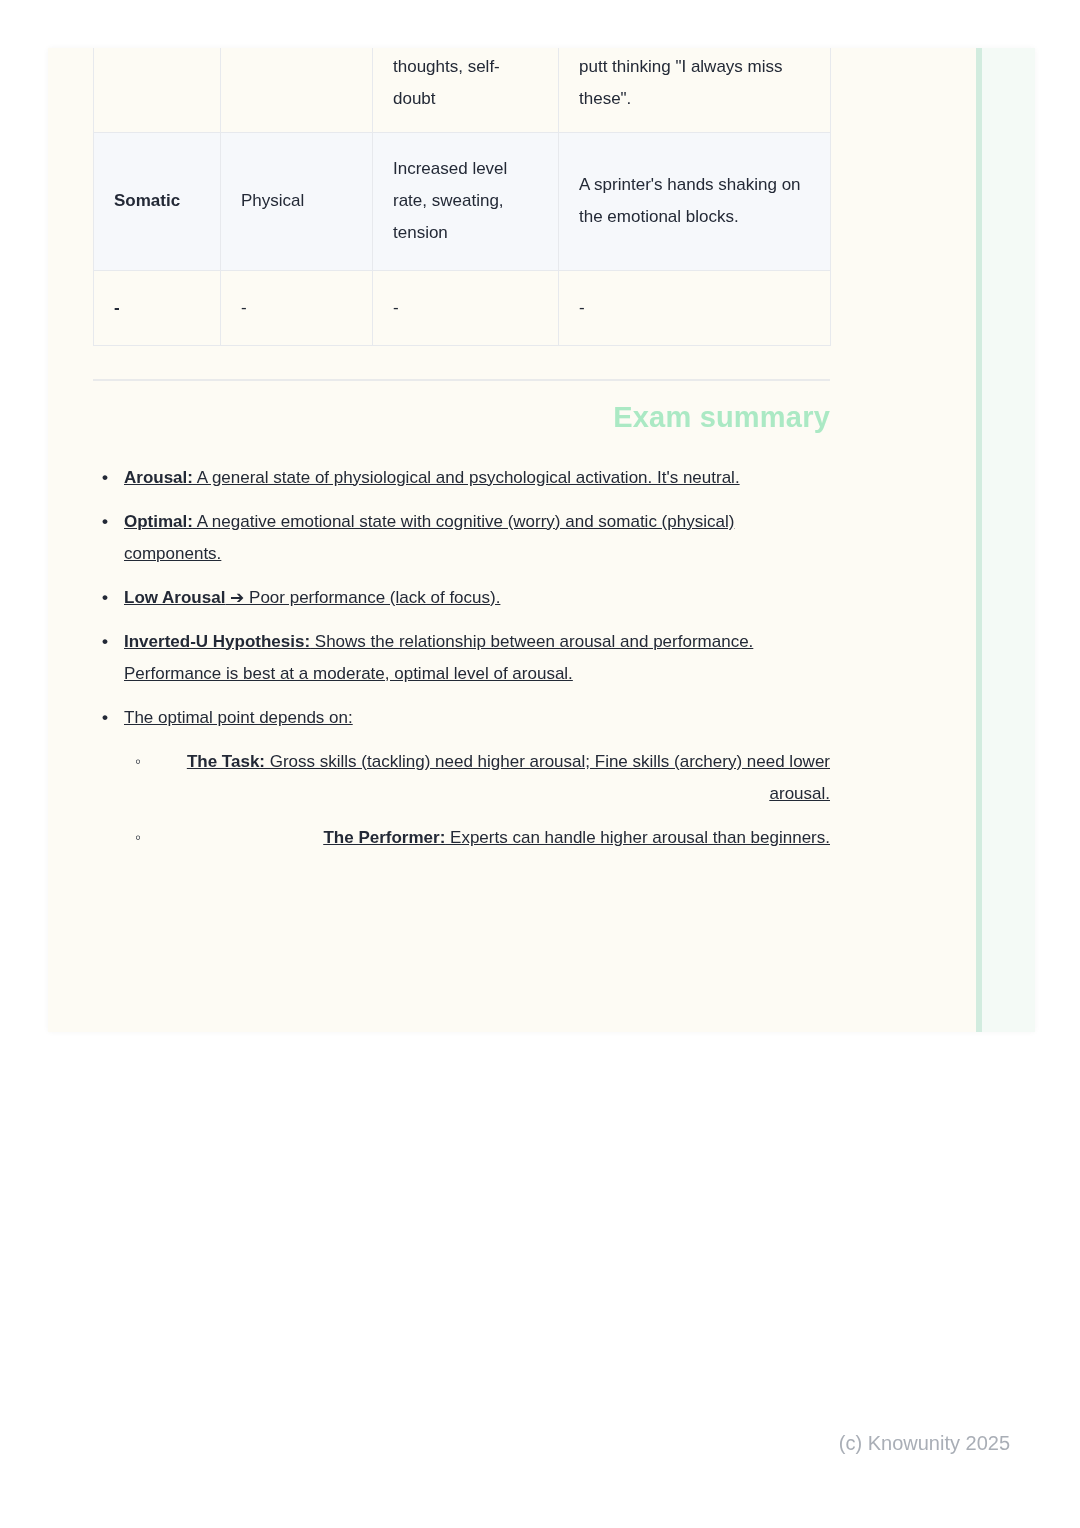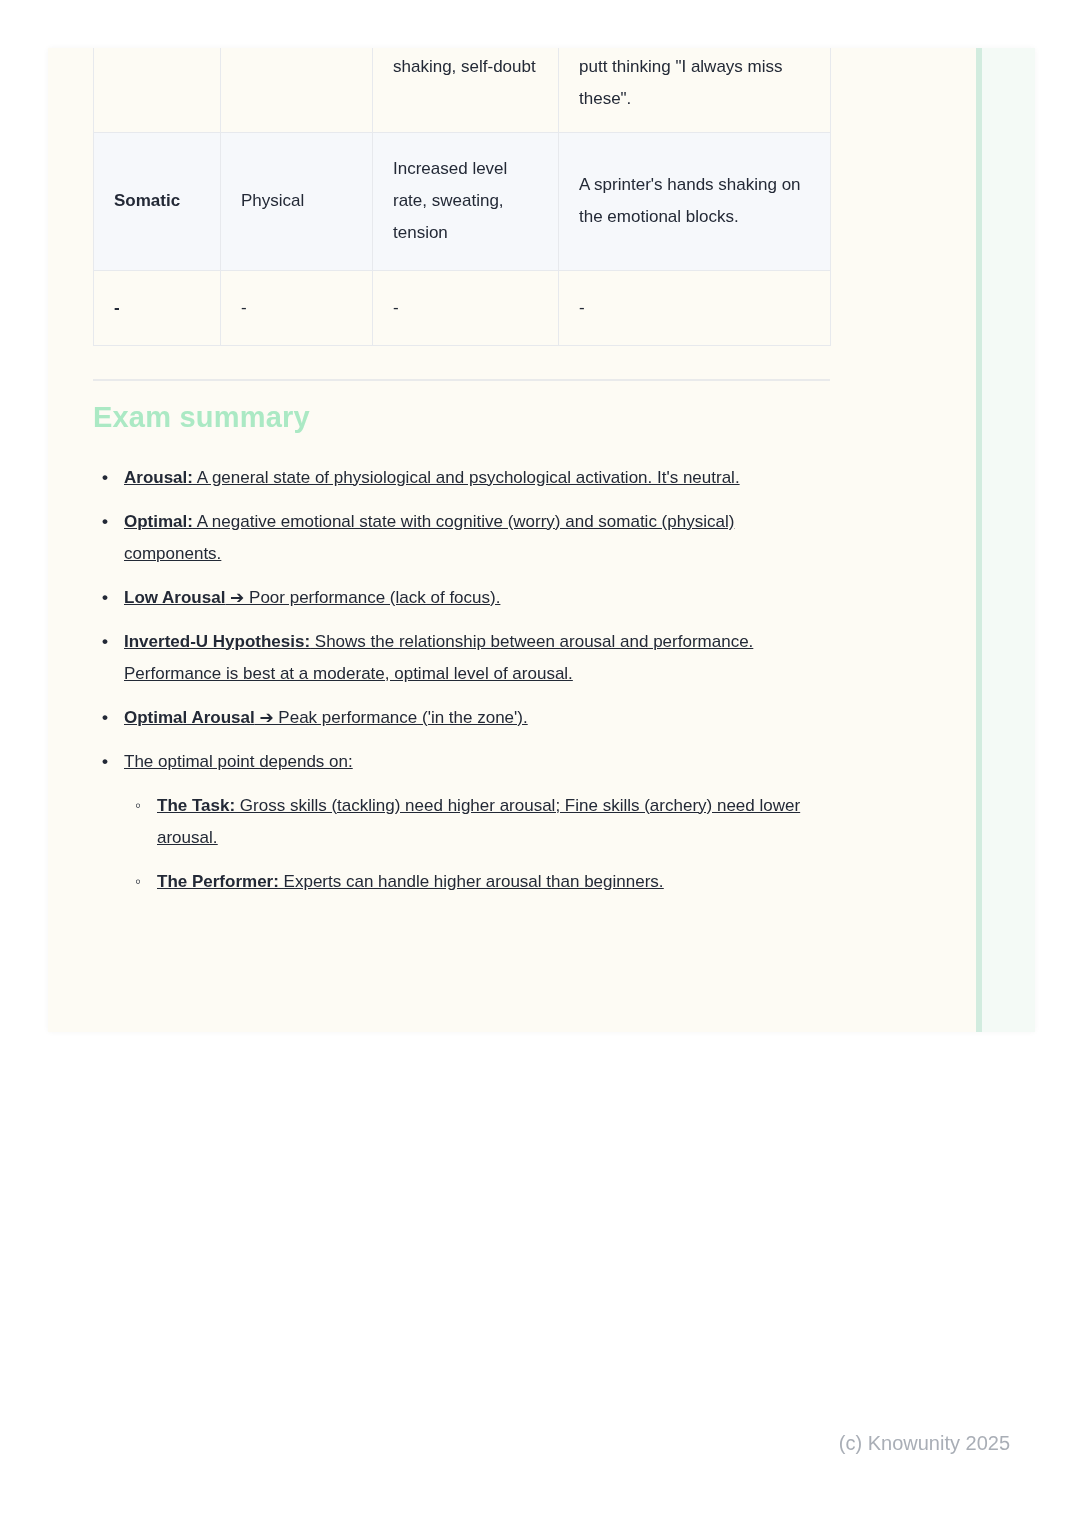--- a/index.html
+++ b/index.html
@@ -68,20 +68,21 @@
     margin-top:33px;
     height:2px;
     background:var(--divider);
   }
   h2.heading{
     margin-top:20px;
     font-size:29px;
     font-weight:bold;
     color:var(--heading);
     letter-spacing:0.2px;
+    text-align:right;
   }
   ul.summary-list{
     margin-top:28px;
     list-style:none;
     padding-left:31px;
     font-size:17px;
     line-height:32px;
   }
   ul.summary-list li{
     position:relative;
@@ -91,20 +92,21 @@
   ul.summary-list > li::before{
     content:"\2022";
     position:absolute;
     left:-22px;
     font-weight:bold;
   }
   ul.sub-list{
     list-style:none;
     padding-left:33px;
     margin-top:12px;
+    text-align:right;
   }
   ul.sub-list li{
     position:relative;
     margin-top:12px;
     margin-bottom:0;
   }
   ul.sub-list li::before{
     content:"\25E6";
     position:absolute;
     left:-22px;
@@ -130,21 +132,21 @@
       <colgroup>
         <col style="width:127px">
         <col style="width:152px">
         <col style="width:186px">
         <col style="width:272px">
       </colgroup>
       <tbody id="table-body">
           <tr>
             <td></td>
             <td></td>
-            <td>shaking, self-doubt</td>
+            <td>thoughts, self-doubt</td>
             <td>putt thinking "I always miss these".</td>
           </tr>
           <tr class="shaded">
             <td>Somatic</td>
             <td>Physical</td>
             <td>Increased level rate, sweating, tension</td>
             <td>A sprinter's hands shaking on the emotional blocks.</td>
           </tr>
           <tr>
             <td>-</td>
@@ -154,21 +156,20 @@
           </tr>
         </tbody>
     </table>
     <div class="divider"></div>
     <h2 class="heading">Exam summary</h2>
     <ul class="summary-list" id="summary-list">
         <li><span class="lead">Arousal:</span><span> A general state of physiological and psychological activation. It's neutral.</span></li>
         <li><span class="lead">Optimal:</span><span> A negative emotional state with cognitive (worry) and somatic (physical) components.</span></li>
         <li><span class="lead">Low Arousal</span><span> ➔ Poor performance (lack of focus).</span></li>
         <li><span class="lead">Inverted-U Hypothesis:</span><span> Shows the relationship between arousal and performance. Performance is best at a moderate, optimal level of arousal.</span></li>
-        <li><span class="lead">Optimal Arousal</span><span> ➔ Peak performance ('in the zone').</span></li>
         <li><span>The optimal point depends on:</span><ul class="sub-list">
             <li><span class="lead">The Task:</span><span> Gross skills (tackling) need higher arousal; Fine skills (archery) need lower arousal.</span></li>
             <li><span class="lead">The Performer:</span><span> Experts can handle higher arousal than beginners.</span></li>
           </ul></li>
       </ul>
   </div>
 </div>
 
 <div class="footer">(c) Knowunity 2025</div>
 

